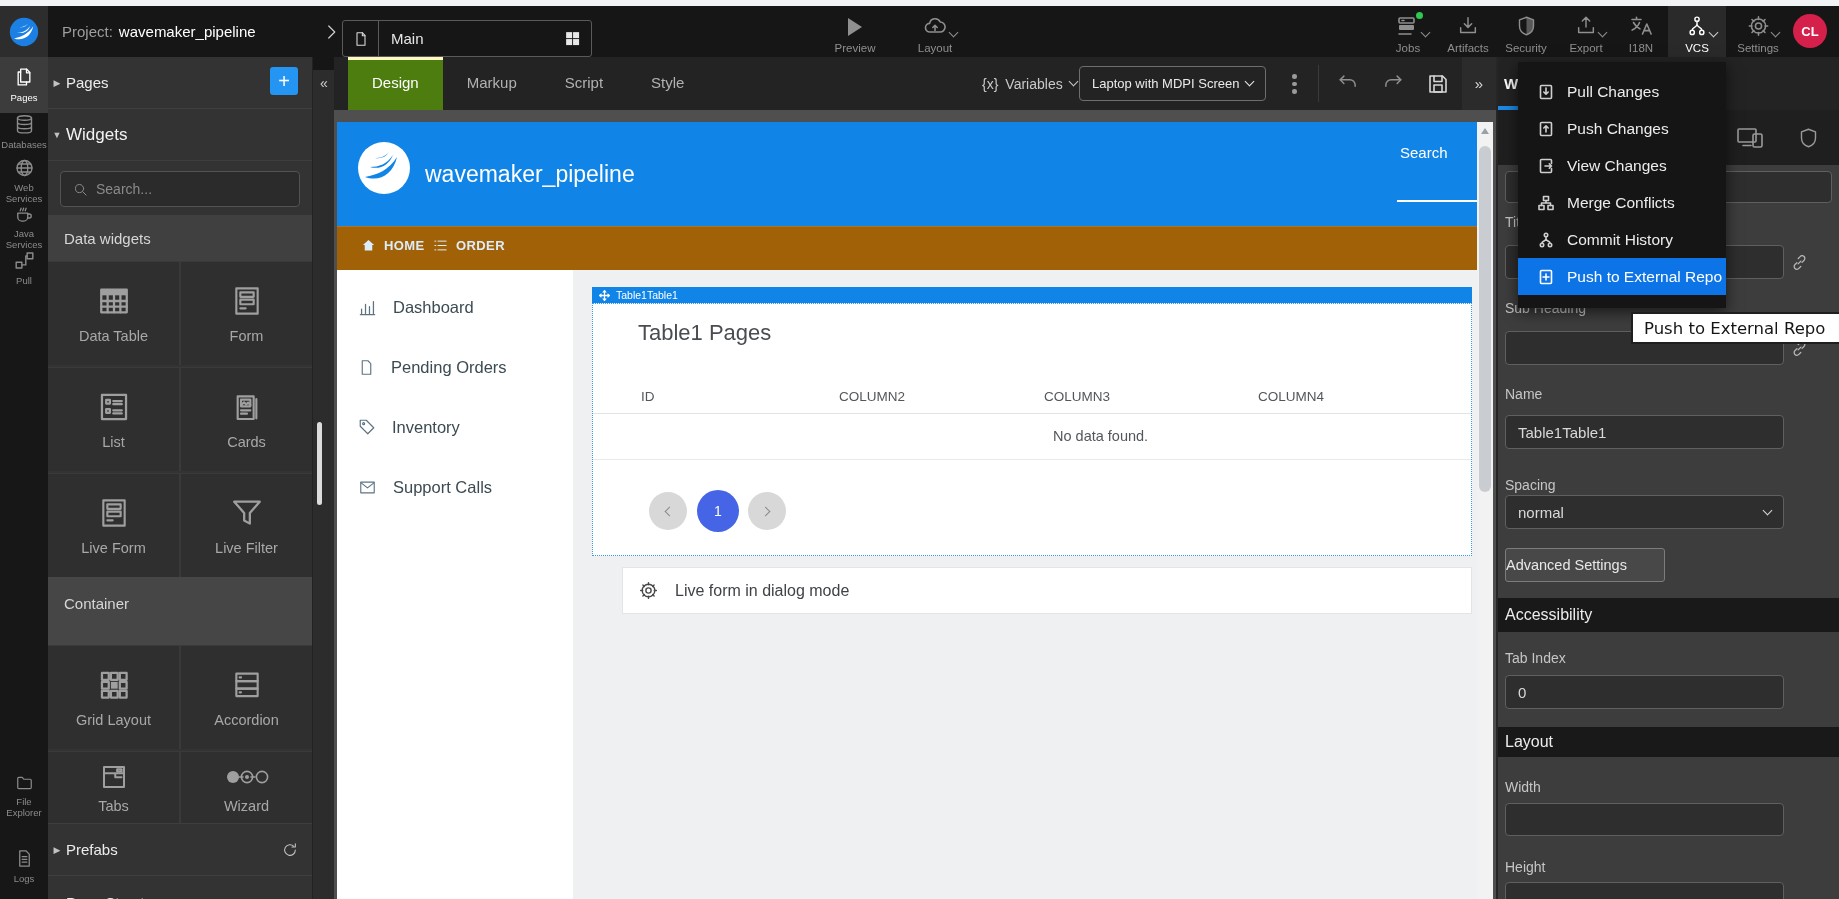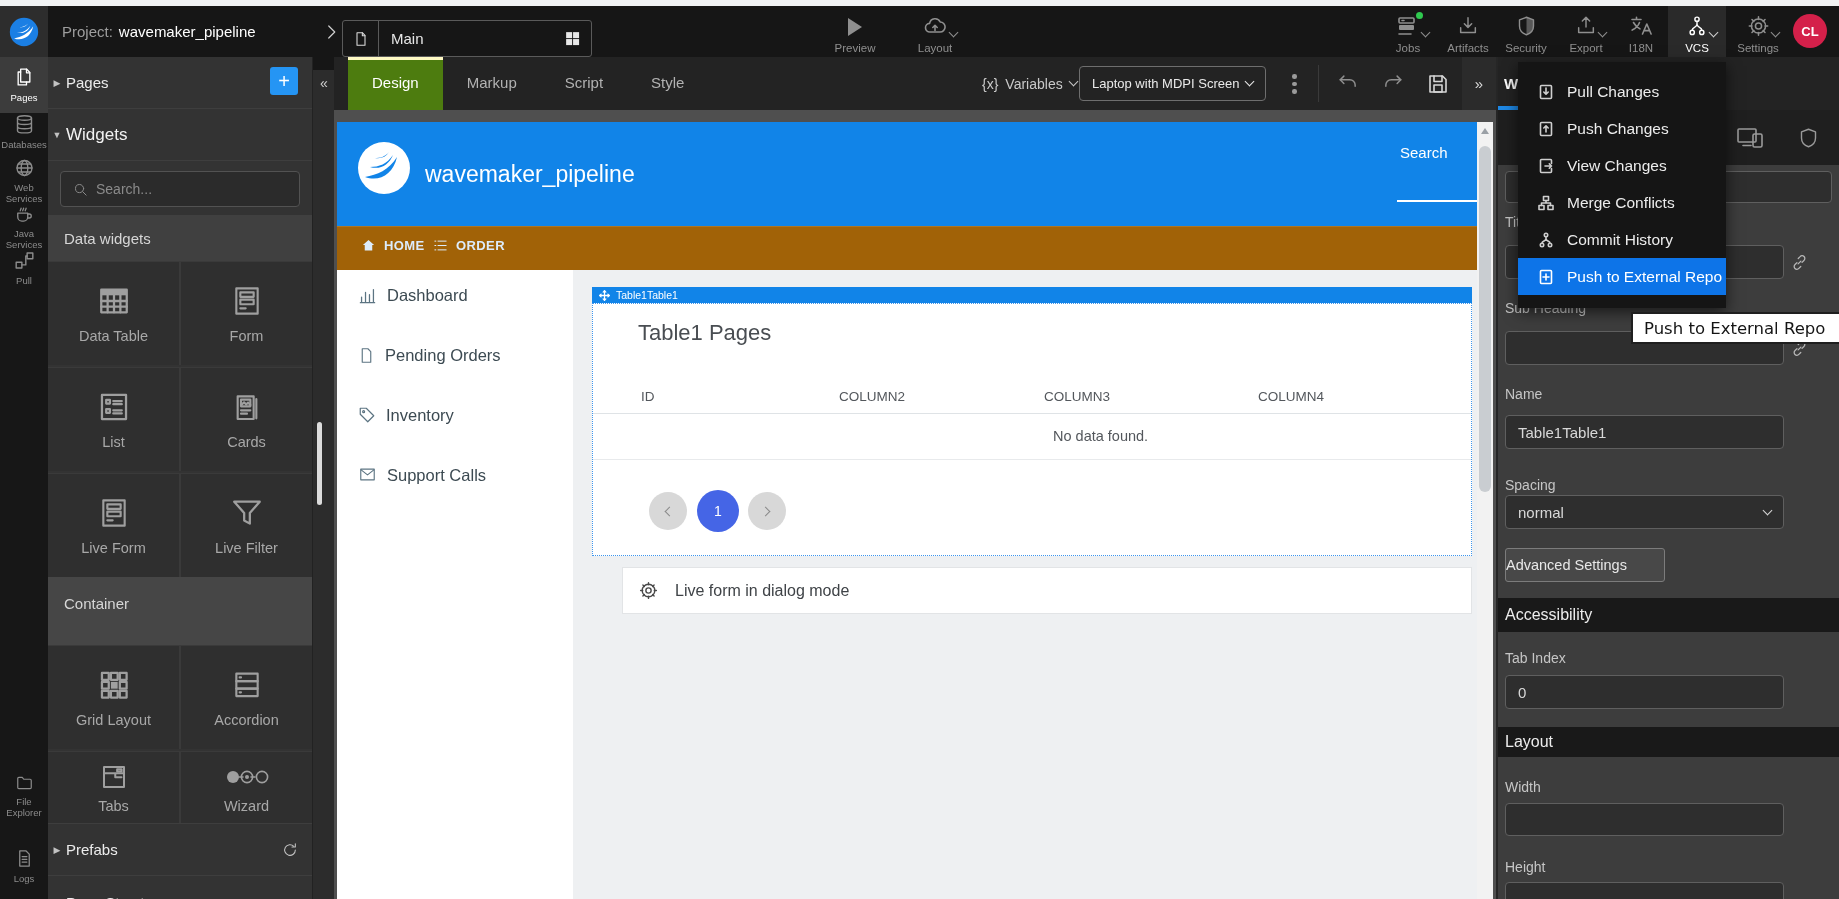--- a/index.html
+++ b/index.html
@@ -64,21 +64,21 @@
 .carea{left:334px;top:110px;width:1162px;height:789px;background:#4f4f4f}
 .page{position:absolute;left:3px;top:12px;width:1140px;height:777px;background:#eef0f2;overflow:hidden}
 .apphead{position:absolute;left:0;top:0;width:1140px;height:104px}
 .apptitle{position:absolute;left:88px;top:0;height:104px;display:flex;align-items:center;color:#fff;font-size:23px}
 .appsearch{position:absolute;left:1063px;top:22px;color:#fff;font-size:15px}
 .appsearchline{position:absolute;left:1060px;top:78px;width:80px;height:2px;background:#fff}
 .appnav{position:absolute;left:0;top:104px;width:1140px;height:44px;box-shadow:inset 0 1px 0 rgba(255,255,255,.12)}
 .navitem{display:flex;align-items:center;gap:8px;color:#ddecfb;font-size:13px;font-weight:bold;letter-spacing:.4px}
 .appbody{position:absolute;left:0;top:148px;width:1140px;height:629px;background:#eef0f2}
 .appmenu{position:absolute;left:0;top:0;width:236px;height:629px;background:#fff}
-.mitem{position:absolute;left:0;width:236px;height:42px;display:flex;align-items:flex-start;gap:10px;padding-left:21px;color:#3c4a52;font-size:16.5px;font-weight:500}
+.mitem{position:absolute;left:0;width:236px;height:42px;display:flex;align-items:center;gap:16px;padding-left:21px;color:#3c4a52;font-size:16.5px;font-weight:500}
 .mitem .mi{color:#5c7482}
 .selbar{position:absolute;left:255px;top:17px;width:880px;height:16px;display:flex;align-items:center;gap:6px;padding-left:7px;color:#fff;font-size:10.5px}
 .widget{position:absolute;left:255px;top:33px;width:880px;height:253px;background:#fff;border:1px dotted #3d96ee}
 .wtitle{position:absolute;left:45px;top:16px;font-size:22px;color:#494d52}
 .whead{position:absolute;left:0;top:83px;width:878px;height:27px;border-bottom:1px solid #dfe3e6;font-size:13.5px;color:#53575c}
 .whead span{position:absolute;top:2px}
 .wempty{position:absolute;left:0;top:110px;width:878px;height:46px;border-bottom:1px solid #e8eaec;font-size:14.5px;color:#53575c}
 .wempty span{position:absolute;left:460px;top:14px}
 .pgbtn{position:absolute;border-radius:50%;display:flex;align-items:center;justify-content:center}
 .liveform{position:absolute;left:285px;top:297px;width:850px;height:47px;background:#fff;border:1px solid #e2e4e6;display:flex;align-items:center;gap:16px;padding-left:15px;color:#3f4347;font-size:16px}

